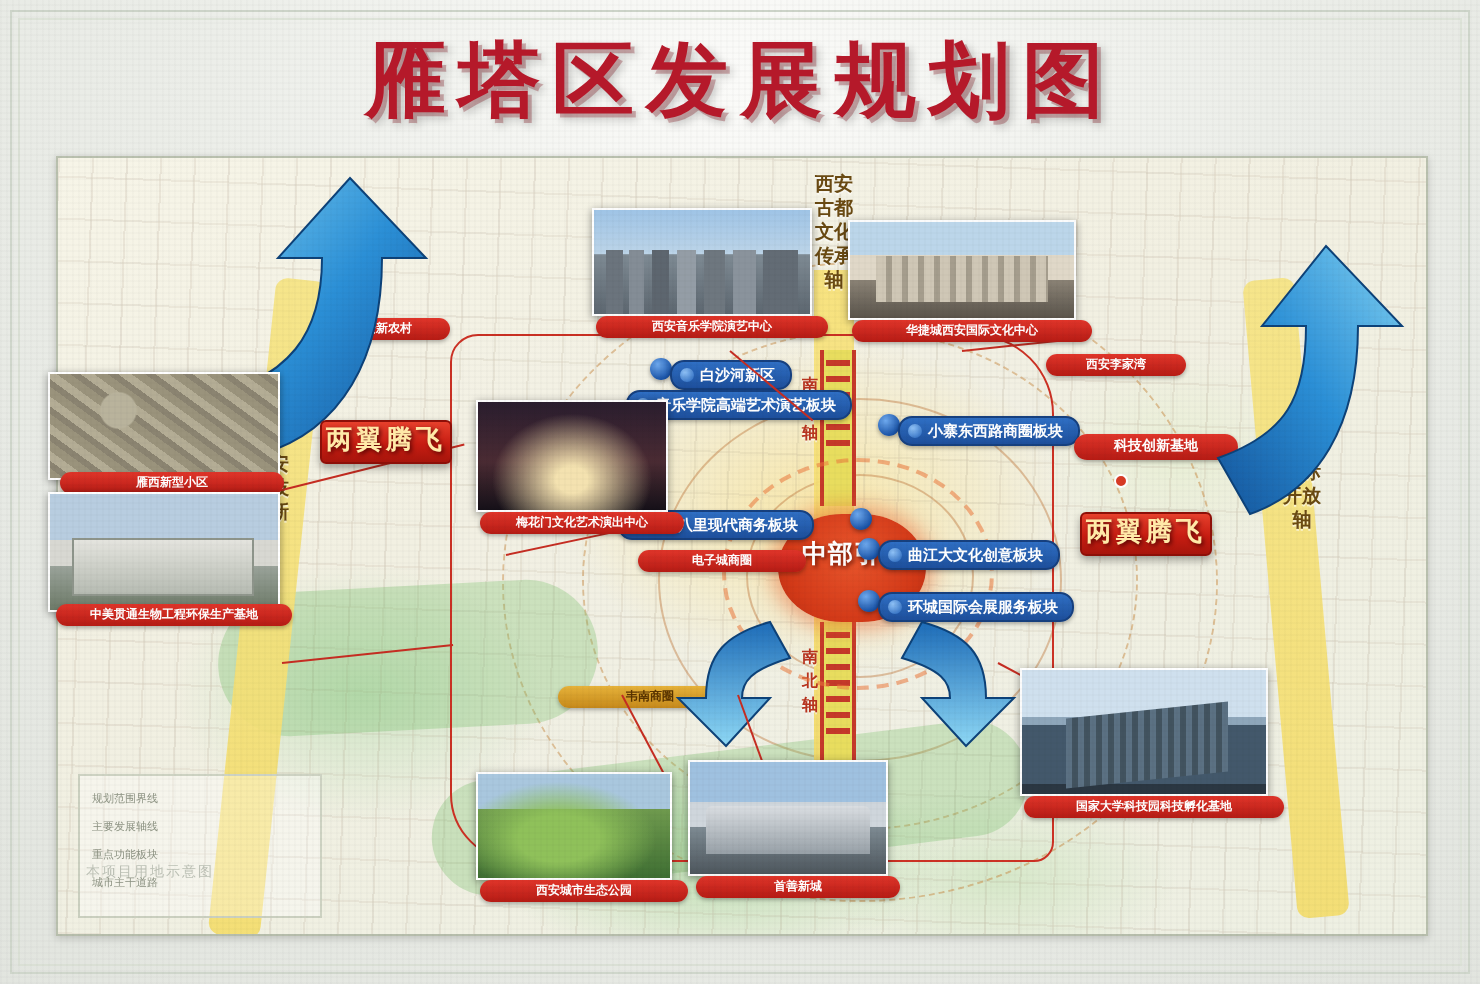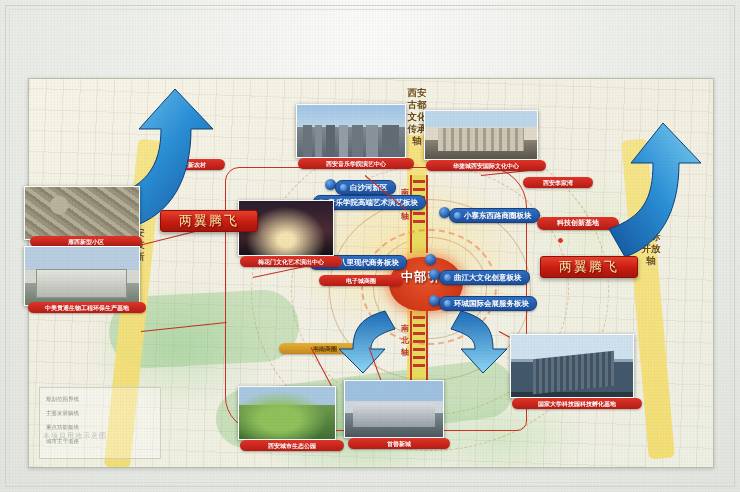--- a/index.html
+++ b/index.html
@@ -184,24 +184,24 @@
   
   .leader{position:absolute;background:#c62d22;height:1px;transform-origin:left center;}
   .leadpt{position:absolute;width:5px;height:5px;border-radius:50%;background:#d83a24;border:1px solid #fff;}
 
   
   .swoosh{position:absolute;}
   .swoosh svg{display:block;overflow:visible;}
 
   
   .slogan{
-    position:absolute;height:20px;line-height:20px;padding:0 18px;
+    position:absolute;height:20px;line-height:20px;padding:0 2px;
     background:linear-gradient(180deg,#e6402c 0%,#c71d12 55%,#a7150c 100%);
     border:1px solid #8d0f08;border-radius:3px;
-    color:#ffe9a8;font-size:13px;font-weight:normal;letter-spacing:2px;
+    color:#ffe9a8;font-size:13px;font-weight:bold;letter-spacing:2px;
     white-space:nowrap;text-align:center;
     text-shadow:1px 1px 2px rgba(70,0,0,.85);
     box-shadow:0 2px 4px rgba(0,0,0,.35);
     z-index:25;
   }
 
   
   #footnote{
     position:absolute;left:14px;bottom:26px;width:160px;
     font-size:7px;color:#9aa08f;letter-spacing:1px;white-space:nowrap;
@@ -214,20 +214,21 @@
   .lg-line{position:absolute;left:6px;font-size:5.5px;color:#8d9383;white-space:nowrap;}
 </style>
 </head>
 <body>
 
 <div id="poster">
 
   <div class="frame-line frame-a"></div>
   <div class="frame-line frame-b"></div>
 
+  <div id="title">雁塔区发展规划图</div>
 
   <div id="mapwrap">
 
     <div id="mapbase"></div>
     <div id="streets"></div>
 
     <div id="rings">
       <div class="ring" style="left:300px;top:120px;width:200px;height:180px;"></div>
       <div class="ring ringdash" style="left:262px;top:86px;width:276px;height:248px;"></div>
       <div class="ring ringdash" style="left:222px;top:52px;width:356px;height:318px;"></div>

